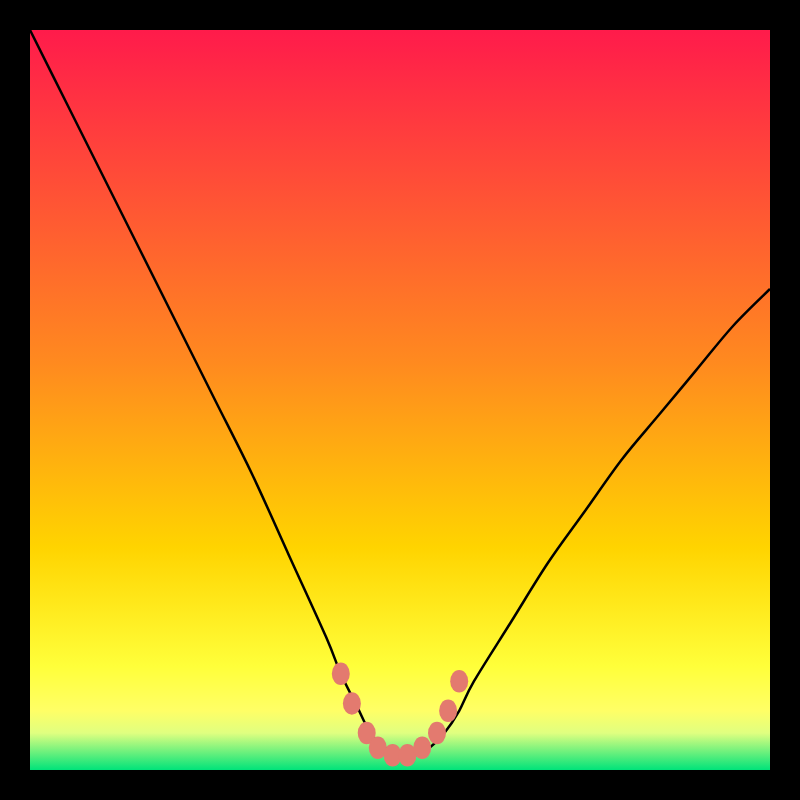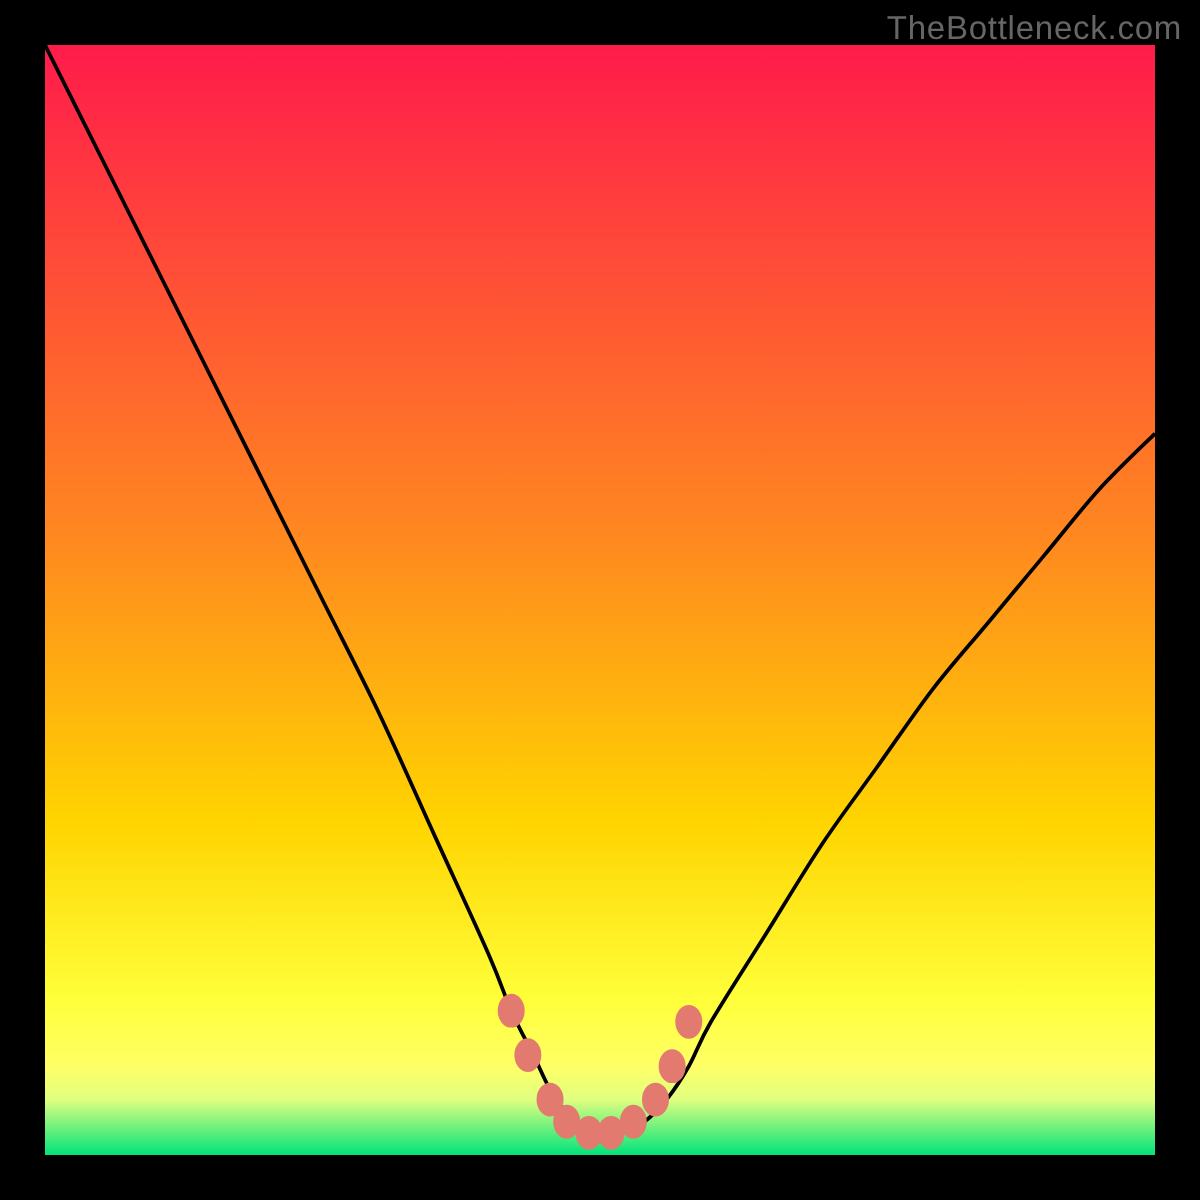--- a/index.html
+++ b/index.html
@@ -35,21 +35,20 @@
     height: 740px;
   }
   svg {
     display: block;
   }
 </style>
 </head>
 <body>
 
 <div class="outer">
-  <div class="watermark">TheBottleneck.com</div>
   <div class="plot">
     <svg id="chart-svg" width="740" height="740" viewBox="0 0 740 740" preserveAspectRatio="none">
       <defs>
         <linearGradient id="bg-grad" x1="0" y1="0" x2="0" y2="1">
           <stop id="g-top" offset="0%" stop-color="#ff1b4b"></stop>
           <stop id="g-mid1" offset="45%" stop-color="#ff8a1f"></stop>
           <stop id="g-mid2" offset="70%" stop-color="#ffd400"></stop>
           <stop id="g-glow1" offset="86%" stop-color="#ffff3a"></stop>
           <stop id="g-glow2" offset="92%" stop-color="#ffff66"></stop>
           <stop id="g-glow3" offset="95%" stop-color="#e0ff80"></stop>

